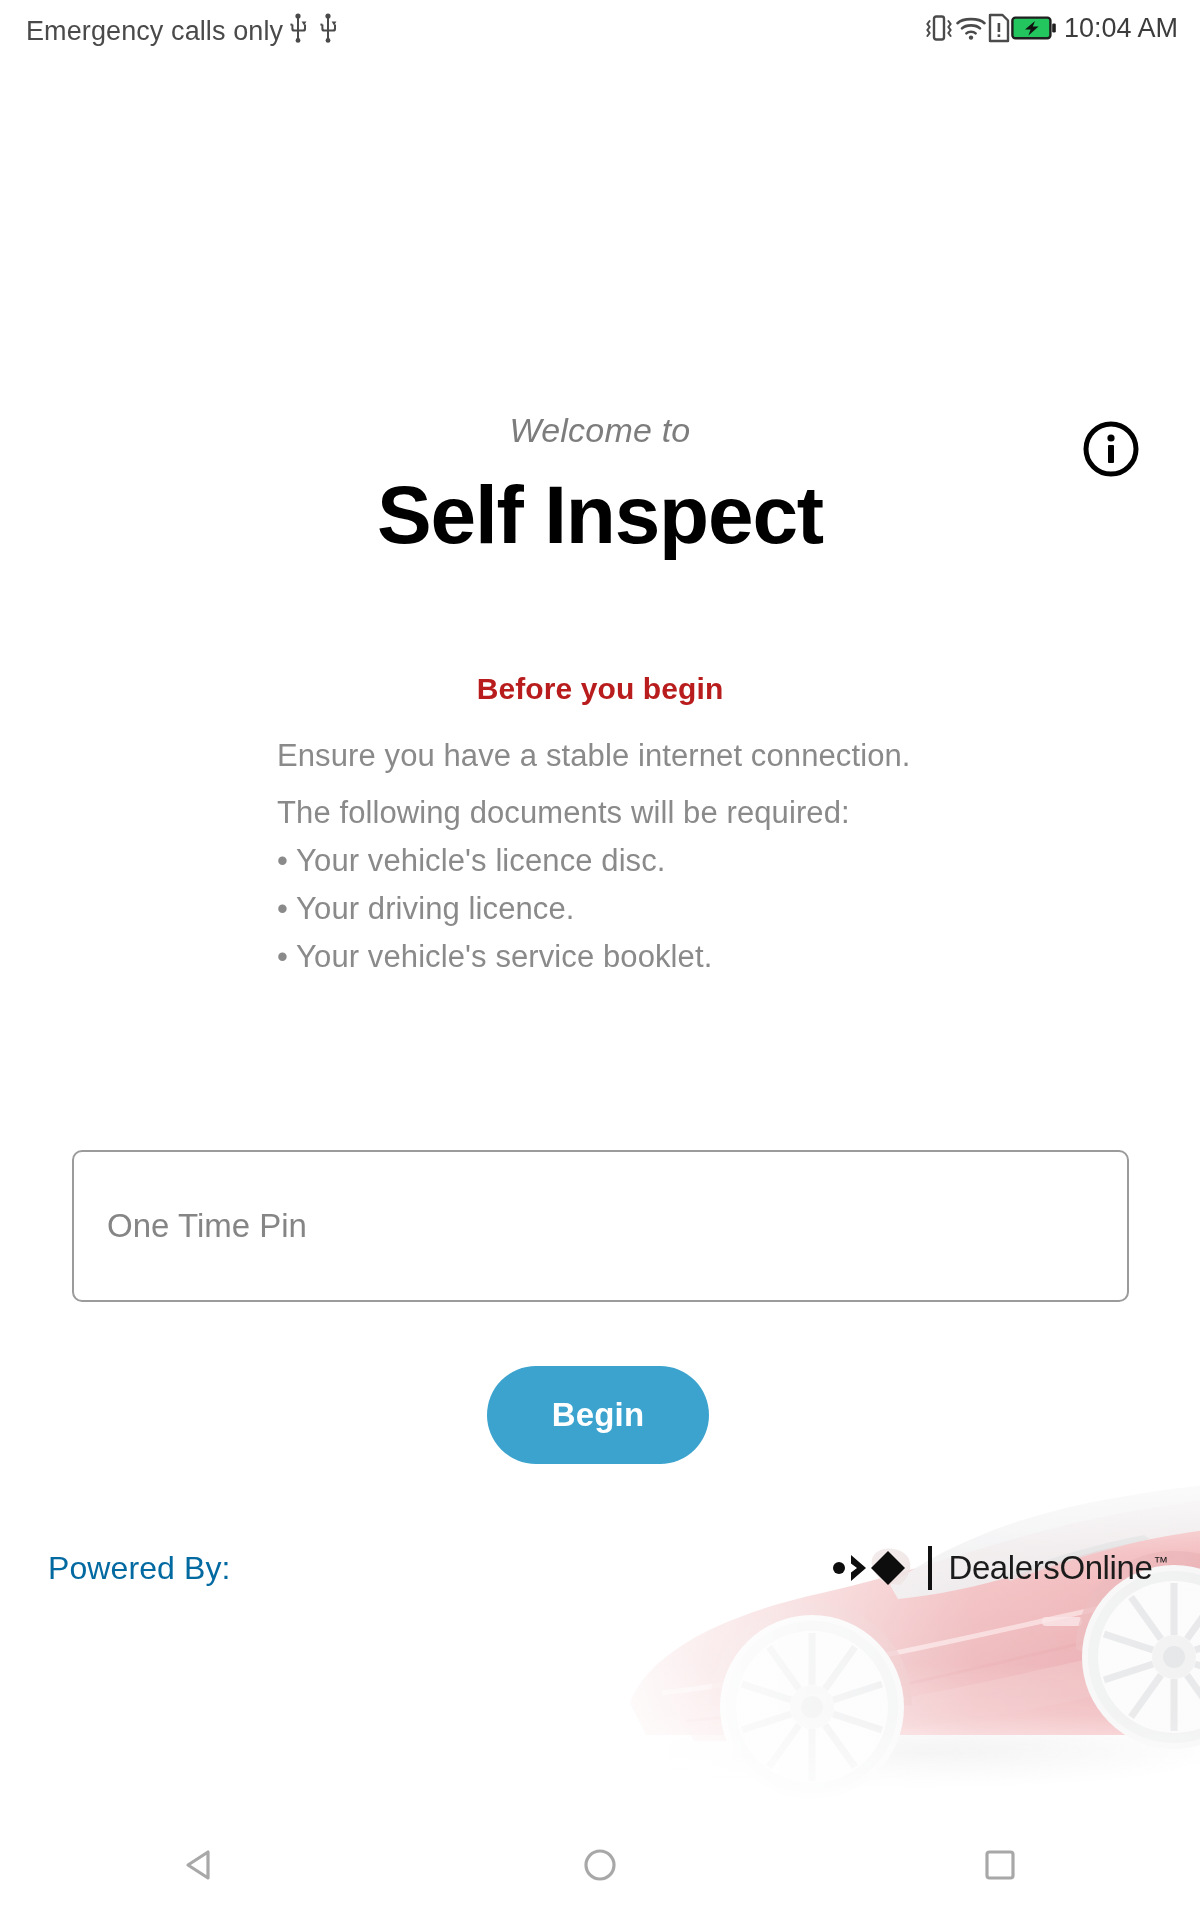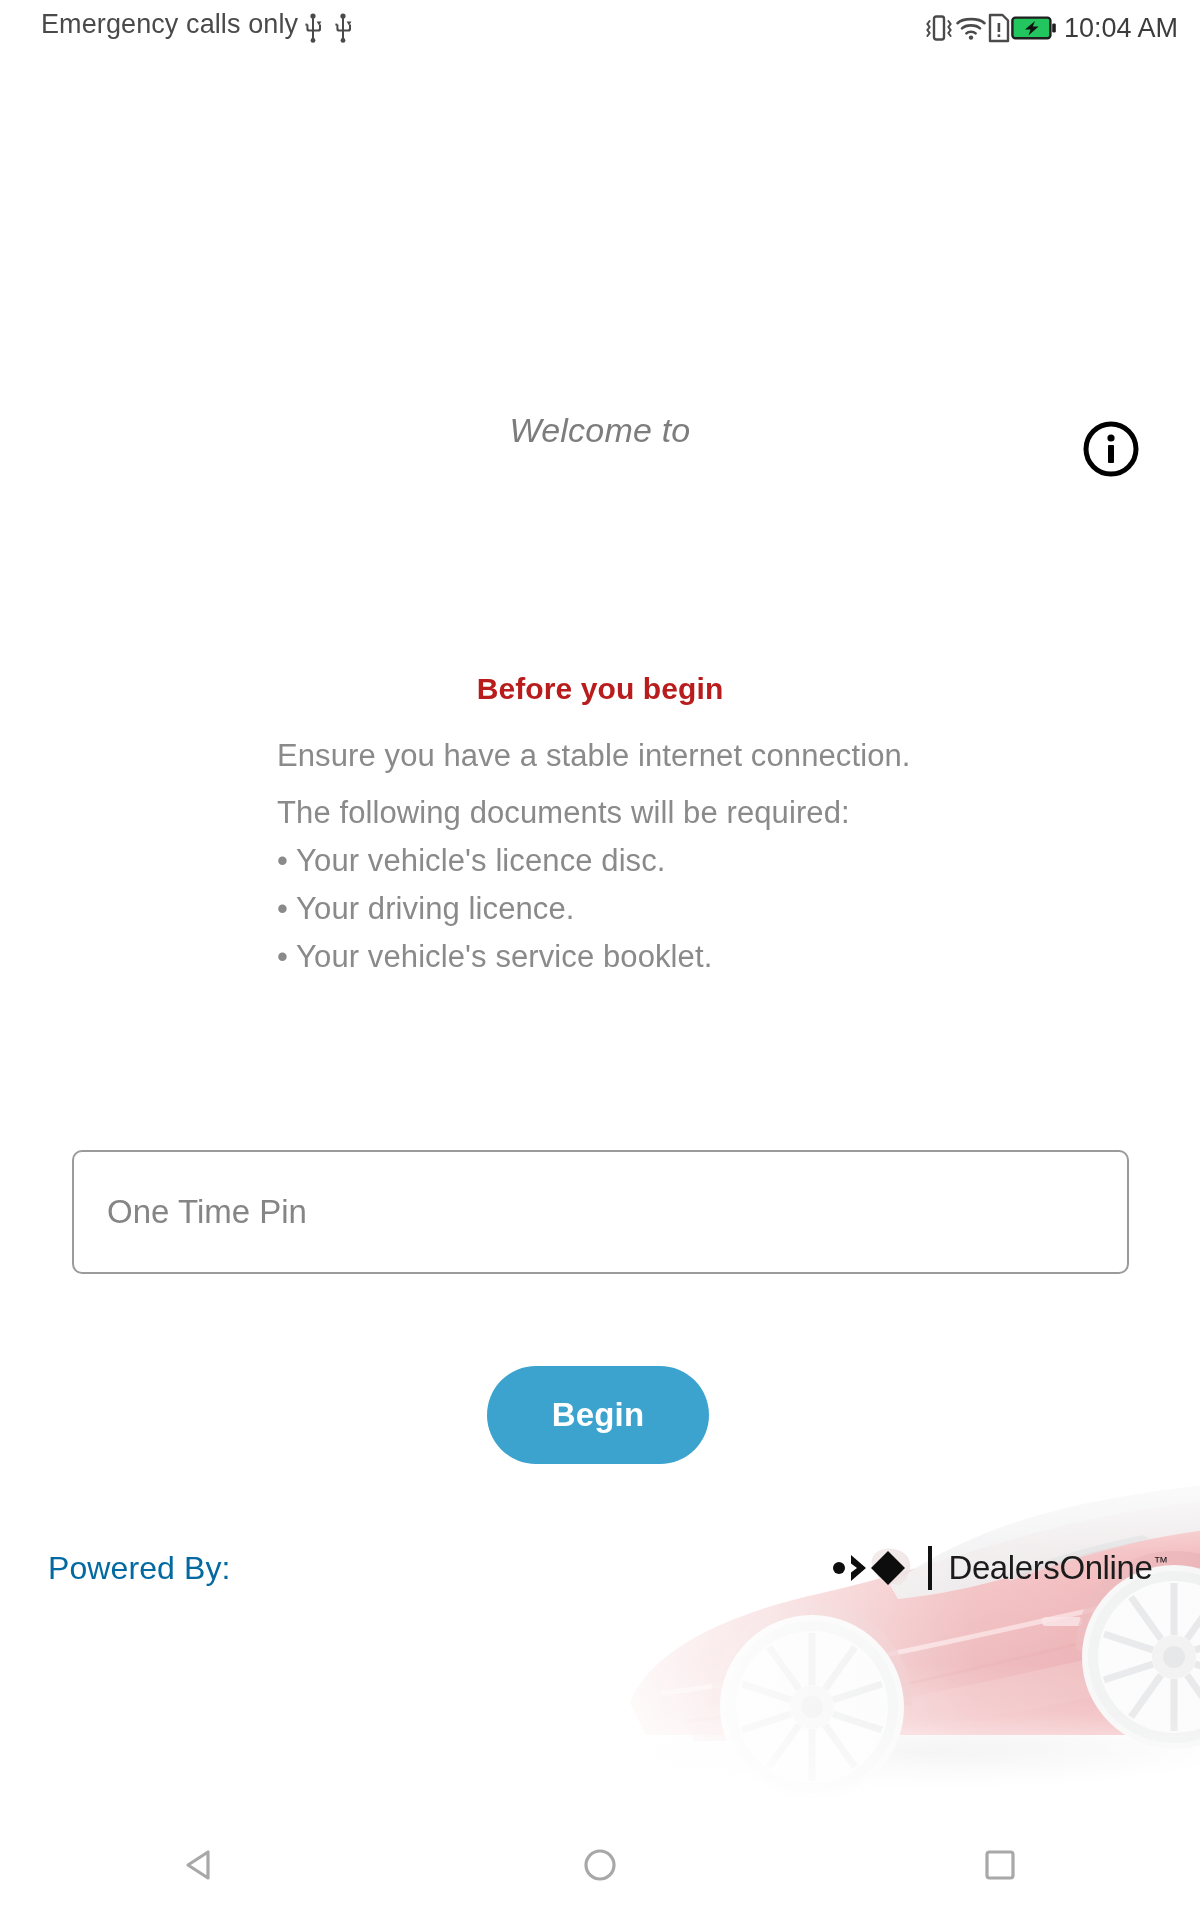--- a/index.html
+++ b/index.html
@@ -18,21 +18,21 @@
 
   
   #status-bar {
     position:absolute; top:0; left:0;
     width:1200px; height:56px;
     display:flex; align-items:center;
     padding:0 22px 0 26px;
     background:#ffffff;
     z-index:30;
   }
-  #status-left { display:flex; align-items:flex-start; gap:0px;margin-left:15px; }
+  #status-left { display:flex; align-items:flex-end; gap:0px; }
   #carrier-text {
     font-size:27px; color:#4a4a4a; letter-spacing:0.1px;
     line-height:1;
   }
   .usb-wrap { width:30px; height:34px; display:flex; align-items:center; justify-content:center; }
   .usb-wrap:first-of-type { margin-left:8px; }
   #status-right { margin-left:auto; display:flex; align-items:center; gap:0; }
   #clock-text { font-size:27px; color:#3c3c3c; margin-left:7px; line-height:1; }
   .sicon { display:flex; align-items:center; justify-content:center; }
 
@@ -84,21 +84,21 @@
   }
   .bullet-line {
     font-size:31px; color:#8a8a8a; line-height:1.0;
     margin-bottom:17px; letter-spacing:0.1px;
   }
   #bullets { margin-top:-9px; }
 
   
   #otp-input {
     position:absolute; top:1094px; left:72px;
-    width:1057px; height:124px;
+    width:1057px; height:152px;
     border:2px solid #9b9b9b;
     border-radius:10px;
     background:transparent;
     font-family:"Liberation Sans", sans-serif;
     font-size:33px;
     color:#701a75;
     padding:0 33px;
     outline:none;
   }
   #otp-input::placeholder { color:#858585; opacity:1; }
@@ -329,20 +329,21 @@
 
     <div id="info-button">
       <svg width="58" height="58" viewBox="0 0 58 58" xmlns="http://www.w3.org/2000/svg">
         <circle cx="29" cy="29" r="25" fill="none" stroke="#000000" stroke-width="5"></circle>
         <rect x="26" y="25" width="6" height="18" rx="1" fill="#000000"></rect>
         <circle cx="29" cy="18" r="3.6" fill="#000000"></circle>
       </svg>
     </div>
 
     <div id="welcome-text">Welcome to</div>
+    <div id="app-title">Self Inspect</div>
 
     <div id="before-heading">Before you begin</div>
 
     <div id="body-block">
       <div class="body-line">Ensure you have a stable internet connection.</div>
       <div class="body-line">The following documents will be required:</div>
       <div id="bullets">
         <div class="bullet-line">• Your vehicle's licence disc.</div>
         <div class="bullet-line">• Your driving licence.</div>
         <div class="bullet-line">• Your vehicle's service booklet.</div>

